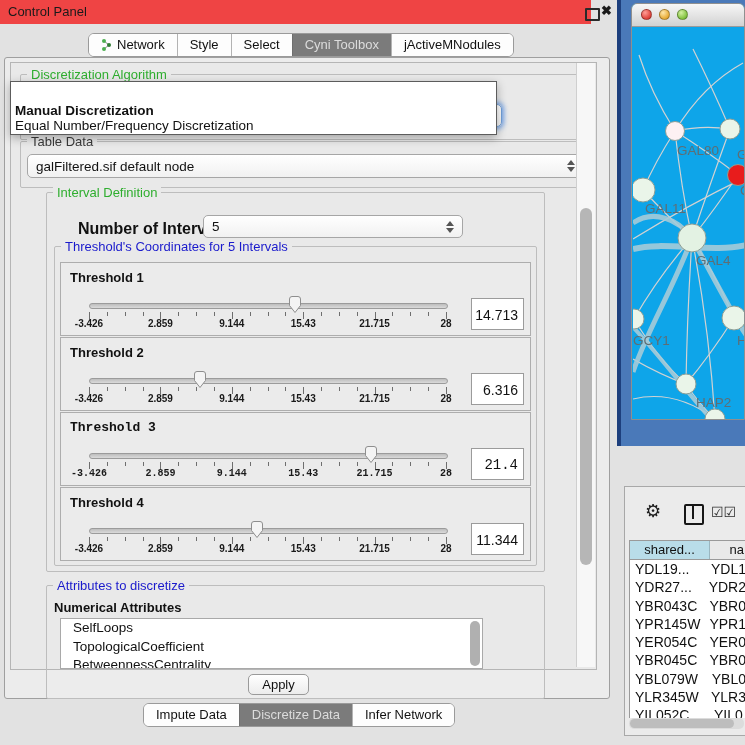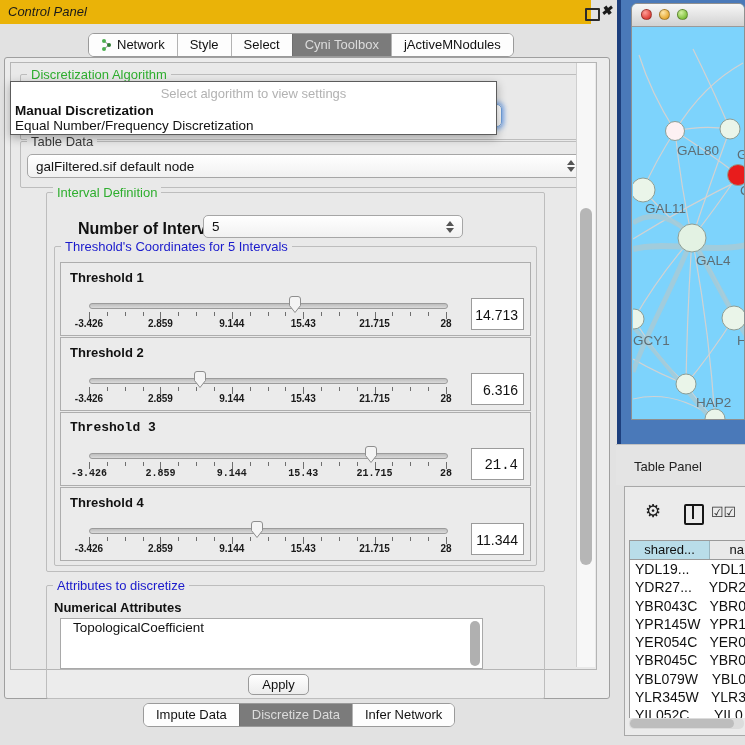--- a/index.html
+++ b/index.html
@@ -1,21 +1,21 @@
 <!DOCTYPE html>
 <html><head>
 <meta charset="utf-8">
 <style>
   html,body{margin:0;padding:0;}
   .page{position:relative;width:745px;height:745px;background:#e2e2e2;overflow:hidden;
         font-family:"Liberation Sans",sans-serif;color:#111;-webkit-font-smoothing:antialiased;}
   .abs{position:absolute;}
 
   
-  .cp-titlebar{left:0;top:0;width:591px;height:24px;background:#eab308;font-style:italic;}
+  .cp-titlebar{left:0;top:0;width:591px;height:24px;background:#ef4444;}
   .cp-title{left:8px;top:4px;font-size:13px;color:#1a1a1a;}
   .float-btn{left:585px;top:8px;width:11px;height:9px;border:2px solid #2a2a2a;border-radius:1px;background:transparent;}
   .close-btn{left:601px;top:3px;font-size:13px;font-weight:bold;color:#1a1a1a;}
 
   .tabbar{display:flex;border:1px solid #9a9a9a;border-radius:6px;overflow:hidden;background:#fff;height:22px;}
   .seg{display:flex;align-items:center;gap:5px;padding:0 12px;font-size:13px;line-height:22px;background:#fdfdfd;cursor:default;white-space:nowrap;}
   .seg + .seg{border-left:1px solid #b3b3b3;}
   .seg.selected{background:#7b7b7b;color:#dcdcdc;border-left-color:#6f6f6f;}
 
   .outer-panel{left:4px;top:57px;width:604px;height:640px;background:#ececec;border:1px solid #9f9f9f;border-radius:3px;}
@@ -57,21 +57,21 @@
 
   .vscroll{left:576px;top:63px;width:18px;height:604px;background:#f7f7f7;border-left:1px solid #cfcfcf;}
   .vscroll .thumb{position:absolute;left:3px;top:145px;width:12px;height:357px;background:#b6b6b6;border-radius:6px;}
 
   .push-btn{display:flex;align-items:center;justify-content:center;background:linear-gradient(#ffffff,#ececec);
             border:1px solid #9a9a9a;border-radius:5px;font-size:13px;}
 
   
   .net-frame{left:617px;top:0;width:128px;height:446px;background:#4a79b9;border-left:4px solid #1d3f7d;box-sizing:border-box;}
   .mac-win{left:631px;top:3px;width:114px;height:417px;border:1px solid #8f8f8f;border-radius:6px 6px 0 0;
-           background:#7dd3fc;box-sizing:border-box;overflow:hidden;}
+           background:#0ea5e9;box-sizing:border-box;overflow:hidden;}
   .mac-titlebar{position:absolute;left:0;top:0;width:100%;height:22px;
                 background:linear-gradient(#f7f7f7,#d2d2d2);border-bottom:1px solid #9a9a9a;}
   .tl{position:absolute;top:5px;width:11px;height:11px;border-radius:50%;border:1px solid rgba(0,0,0,.3);box-sizing:border-box;}
   .tl.red{left:9px;background:radial-gradient(circle at 35% 30%,#ff9d96,#df423a 70%);}
   .tl.yellow{left:27px;background:radial-gradient(circle at 35% 30%,#ffe6a8,#e8ab35 70%);}
   .tl.green{left:45px;background:radial-gradient(circle at 35% 30%,#d2f0a0,#82c23e 70%);}
   .net-canvas{position:absolute;left:1px;top:23px;}
 
   
   .tp-header{left:616px;top:444px;width:129px;height:40px;background:#e4e4e4;border-top:1px solid #c2c2c2;}
@@ -135,21 +135,20 @@
   </div>
   <div class="combo focused" style="left:28px;top:104px;width:474px;height:23px;z-index:5;">
     <span class="spacer"></span>
     <span class="arrows">
         <i class="up"></i>
         <i class="dn"></i>
       </span>
   </div>
 
   <div class="abs popup">
-    <div class="hint">Select algorithm to view settings</div>
     <div class="opt b" style="top:21px;">Manual Discretization</div>
     <div class="opt" style="top:36px;">Equal Number/Frequency Discretization</div>
   </div>
 
   <div class="abs groupbox" style="left:20px;top:141px;width:570px;height:45px;">
     <span class="legend" style="color:#3a3a3a;">Table Data</span>
   </div>
   <div class="combo" style="left:27px;top:154px;width:557px;height:24px;align-items:center;">
     <span>galFiltered.sif default node</span>
     <span class="spacer"></span>
@@ -325,21 +324,23 @@
         <div class="th-ticklabel" style="left: 353px;">28</div>
       </div>
     </div>
 
   <div class="abs groupbox" style="left:46px;top:585px;width:497px;height:112px;">
     <span class="legend blue">Attributes to discretize</span>
   </div>
   <span class="abs" style="left:54px;top:600px;font-size:13px;font-weight:bold;">Numerical Attributes</span>
   <div class="abs listbox" id="attr-list">
     <div class="list-scroll"></div>
+  <div class="item">SelfLoops</div>
       <div class="item">TopologicalCoefficient</div>
+      <div class="item">BetweennessCentrality</div>
     </div>
 
   <div class="abs vscroll">
     <div class="thumb"></div>
   </div>
 
   <div class="abs push-btn" style="left:248px;top:674px;width:59px;height:19px;">Apply</div>
 
   <div class="abs tabbar" style="left:143px;top:703px;" id="bottom-tabs">
       <div class="seg">
@@ -407,23 +408,20 @@
           <text x="107" y="168">C</text>
           <text x="12" y="186">GAL11</text>
           <text x="63" y="238">GAL4</text>
           <text x="0" y="318">GCY1</text>
           <text x="104" y="318">H</text>
           <text x="63" y="380">HAP2</text>
         </g>
     </svg>
   </div>
 
-  <div class="abs tp-header">
-    <span class="abs tp-title">Table Panel</span>
-  </div>
   <div class="abs tp-body"></div>
   <span class="abs tp-gear">⚙</span>
   <span class="abs tp-colicon"></span>
   <span class="abs tp-checks">☑☑</span>
   <div class="abs tp-table">
     <div class="tp-headrow">
       <div class="h1">shared...</div>
       <div class="h2">na</div>
     </div>
     <div id="tp-rows">

